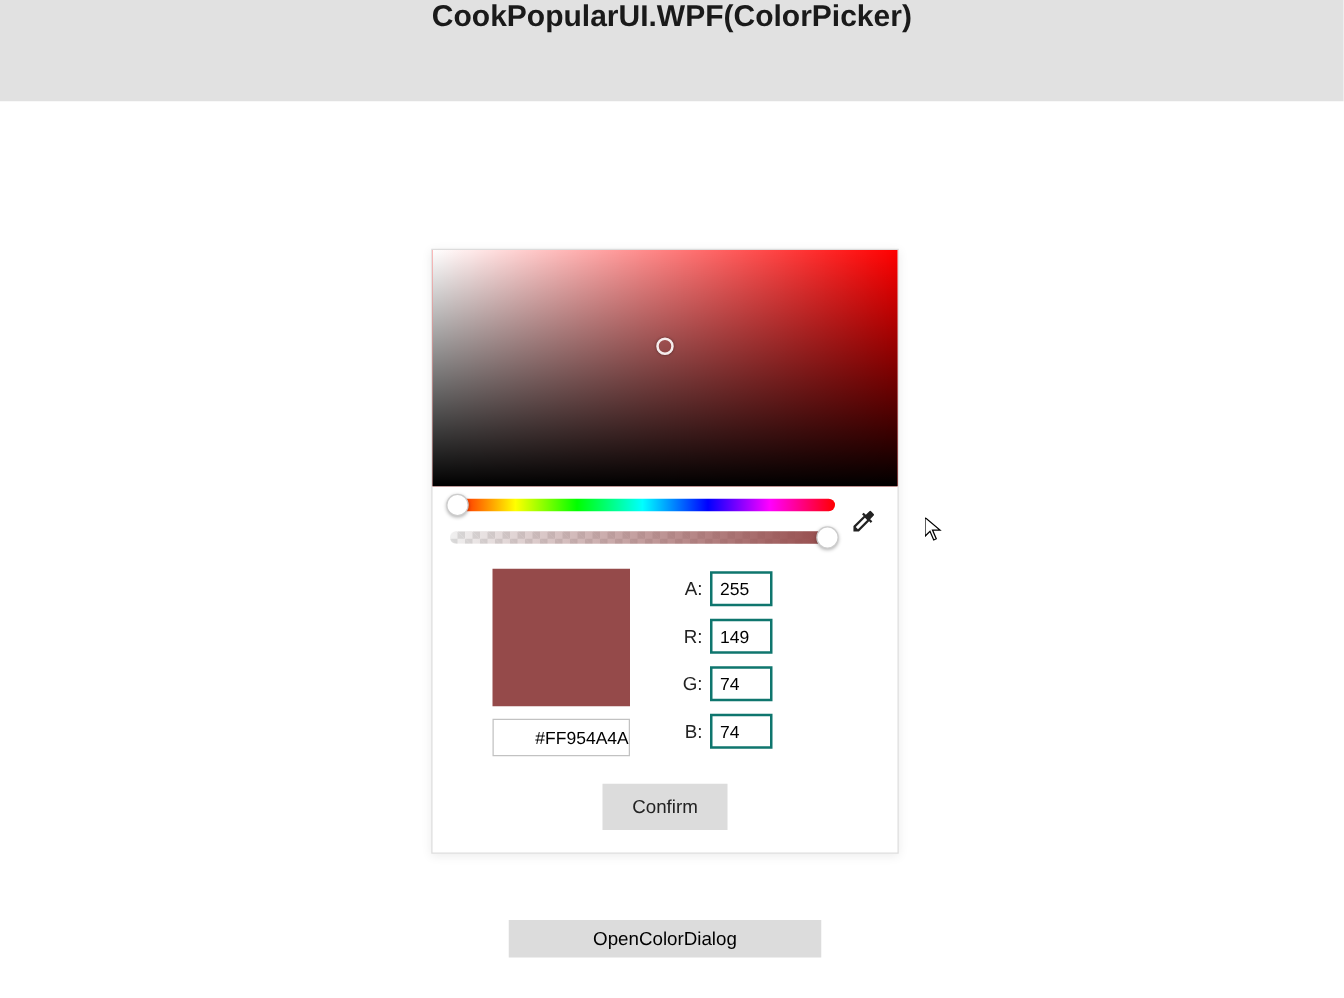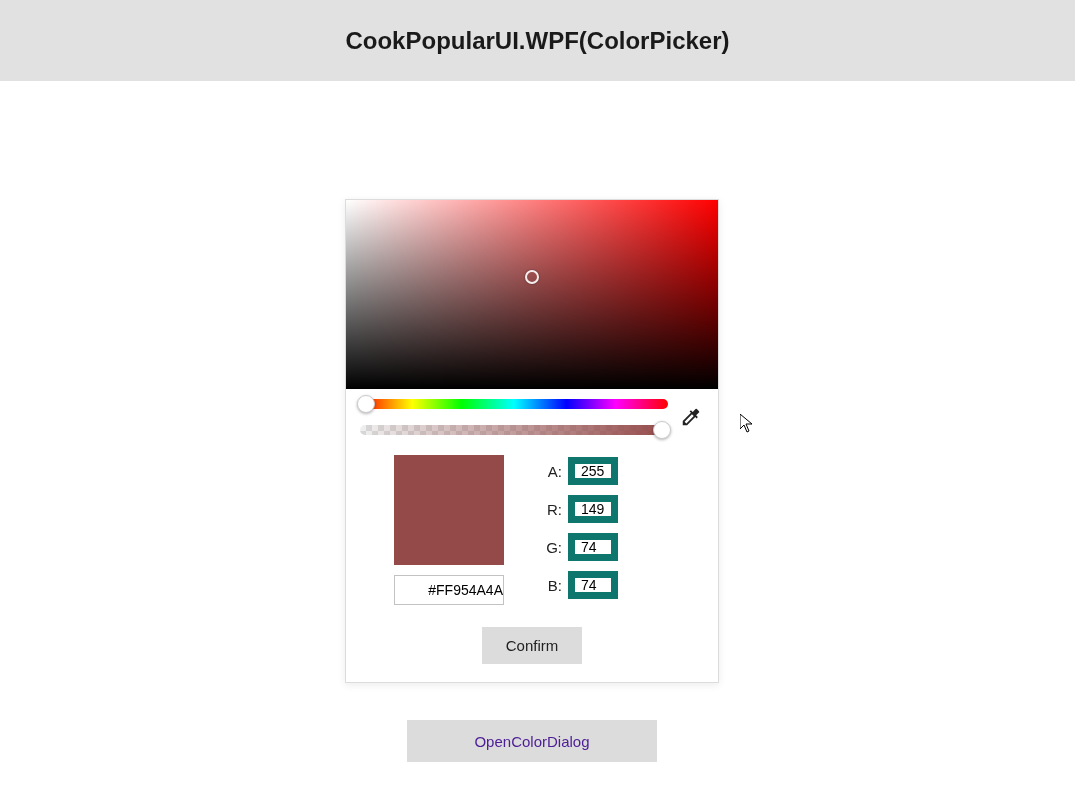--- a/index.html
+++ b/index.html
@@ -11,21 +11,21 @@
       font-family: "Segoe UI", Tahoma, sans-serif;
       background: #ffffff;
       width: 1075px;
       height: 798px;
       overflow: hidden;
     }
     .header {
       background: #e1e1e1;
       height: 81px;
       display: flex;
-      align-items: center;
+      align-items: flex-start;
       justify-content: center;
     }
     .header-title {
       font-size: 24px;
       font-weight: 800;
       color: #1a1a1a;
     }
     .content {
       position: relative;
       width: 100%;
@@ -165,21 +165,21 @@
     }
     .argb-label {
       width: 18px;
       text-align: right;
       font-size: 15px;
       color: #222;
     }
     .argb-input {
       width: 50px;
       height: 28px;
-      border: 7px solid #0f766e;
+      border: 2px solid #0f766e;
       padding: 0 6px;
       font-size: 14px;
       font-family: inherit;
     }
     .buttons-row {
       display: flex;
       justify-content: center;
       gap: 20px;
       padding: 14px 0 18px 0;
     }
@@ -189,29 +189,29 @@
       padding: 10px 22px;
       font-size: 15px;
       font-family: inherit;
       cursor: pointer;
       color: #222;
       min-width: 100px;
     }
     .open-dialog-btn {
       position: absolute;
       left: 407px;
-      top: 639px;
+      top: 655px;
       width: 250px;
-      height: 42px;
+      height: 30px;
       background: #dcdcdc;
       border: none;
       font-size: 15px;
       font-family: inherit;
       cursor: pointer;
-      color: #4c1d95;
+      color: #000000;
     }
     .cursor {
       position: absolute;
       left: 740px;
       top: 333px;
       pointer-events: none;
     }
   </style>
 </head>
 <body>

